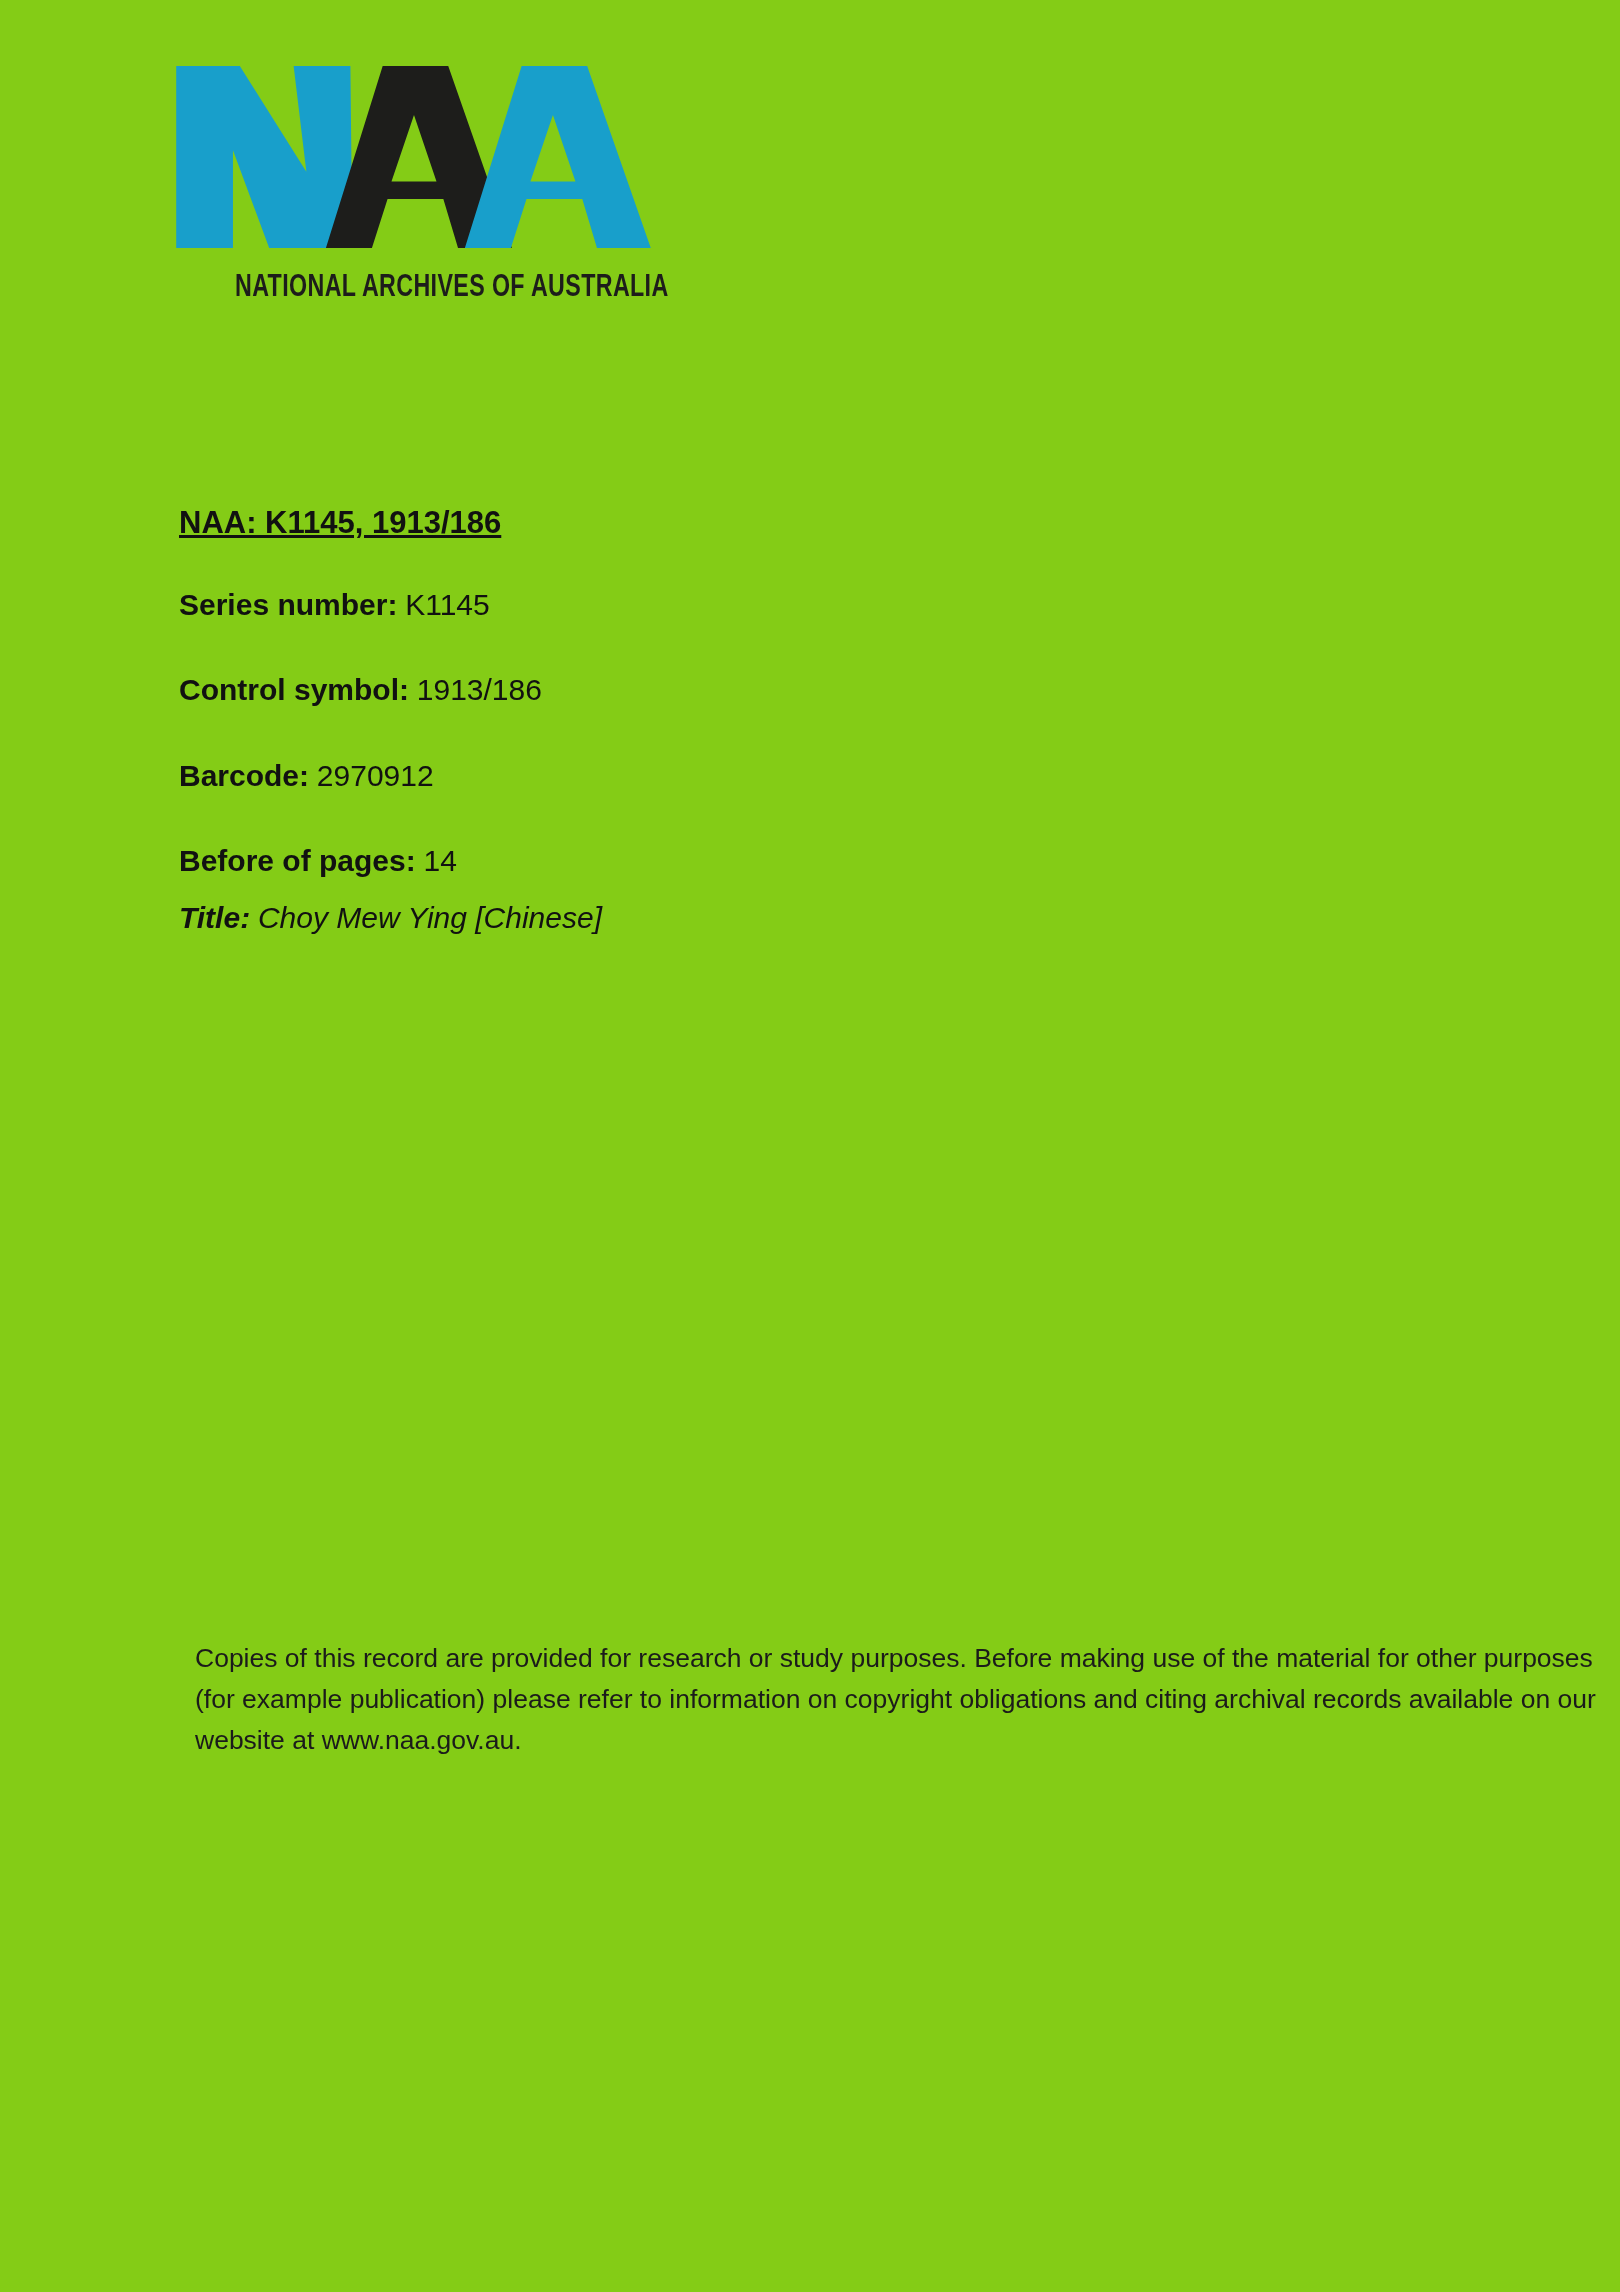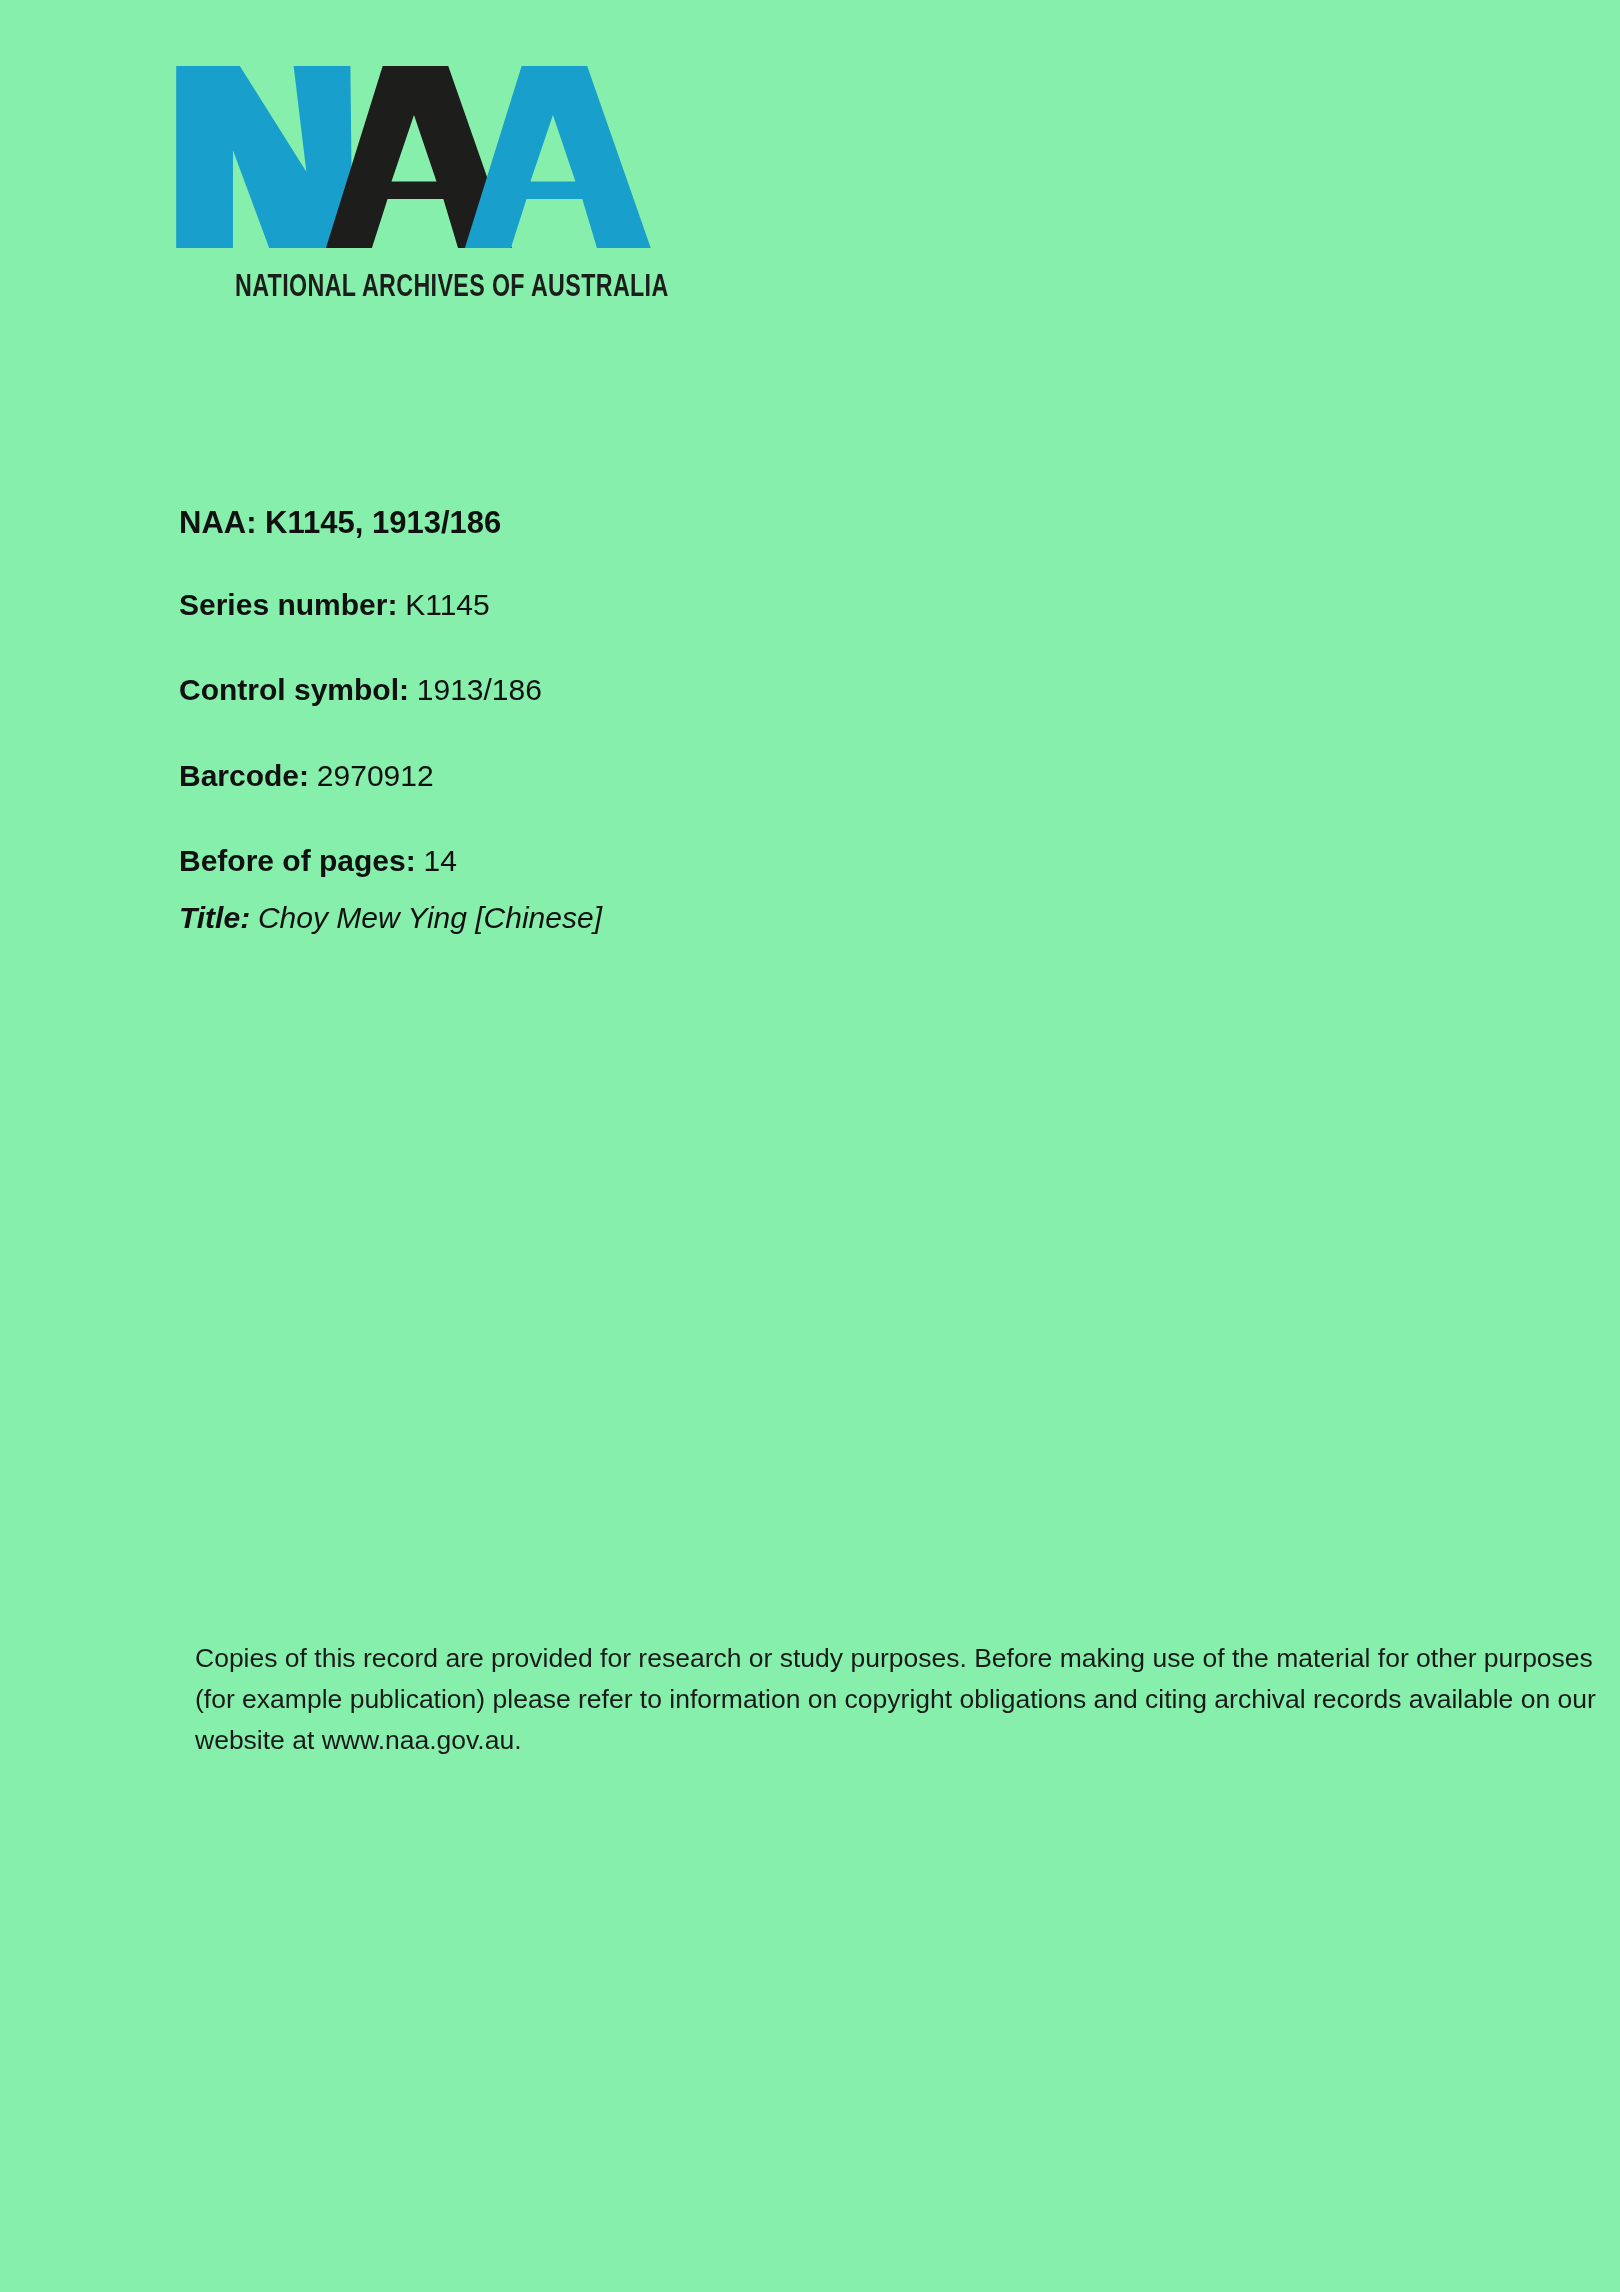--- a/index.html
+++ b/index.html
@@ -4,21 +4,21 @@
 <style>
   html, body {
     margin: 0;
     padding: 0;
     background: #ffffff;
   }
   .page {
     position: relative;
     width: 1620px;
     height: 2293px;
-    background: #86efac;
+    background: #84cc16;
     font-family: "Liberation Sans", sans-serif;
     color: #1b1b1b;
     overflow: hidden;
   }
   .logo-block {
     position: absolute;
     left: 0;
     top: 0;
   }
   .logo-letters {
@@ -43,20 +43,21 @@
   .record-heading {
     position: absolute;
     left: 179px;
     top: 504px;
     margin: 0;
     font-size: 31px;
     line-height: 37px;
     font-weight: bold;
     color: #111111;
     white-space: nowrap;
+    text-decoration: underline;
   }
   .field {
     position: absolute;
     left: 179px;
     font-size: 30px;
     line-height: 31px;
     white-space: nowrap;
     color: #111111;
   }
   .field-label {

